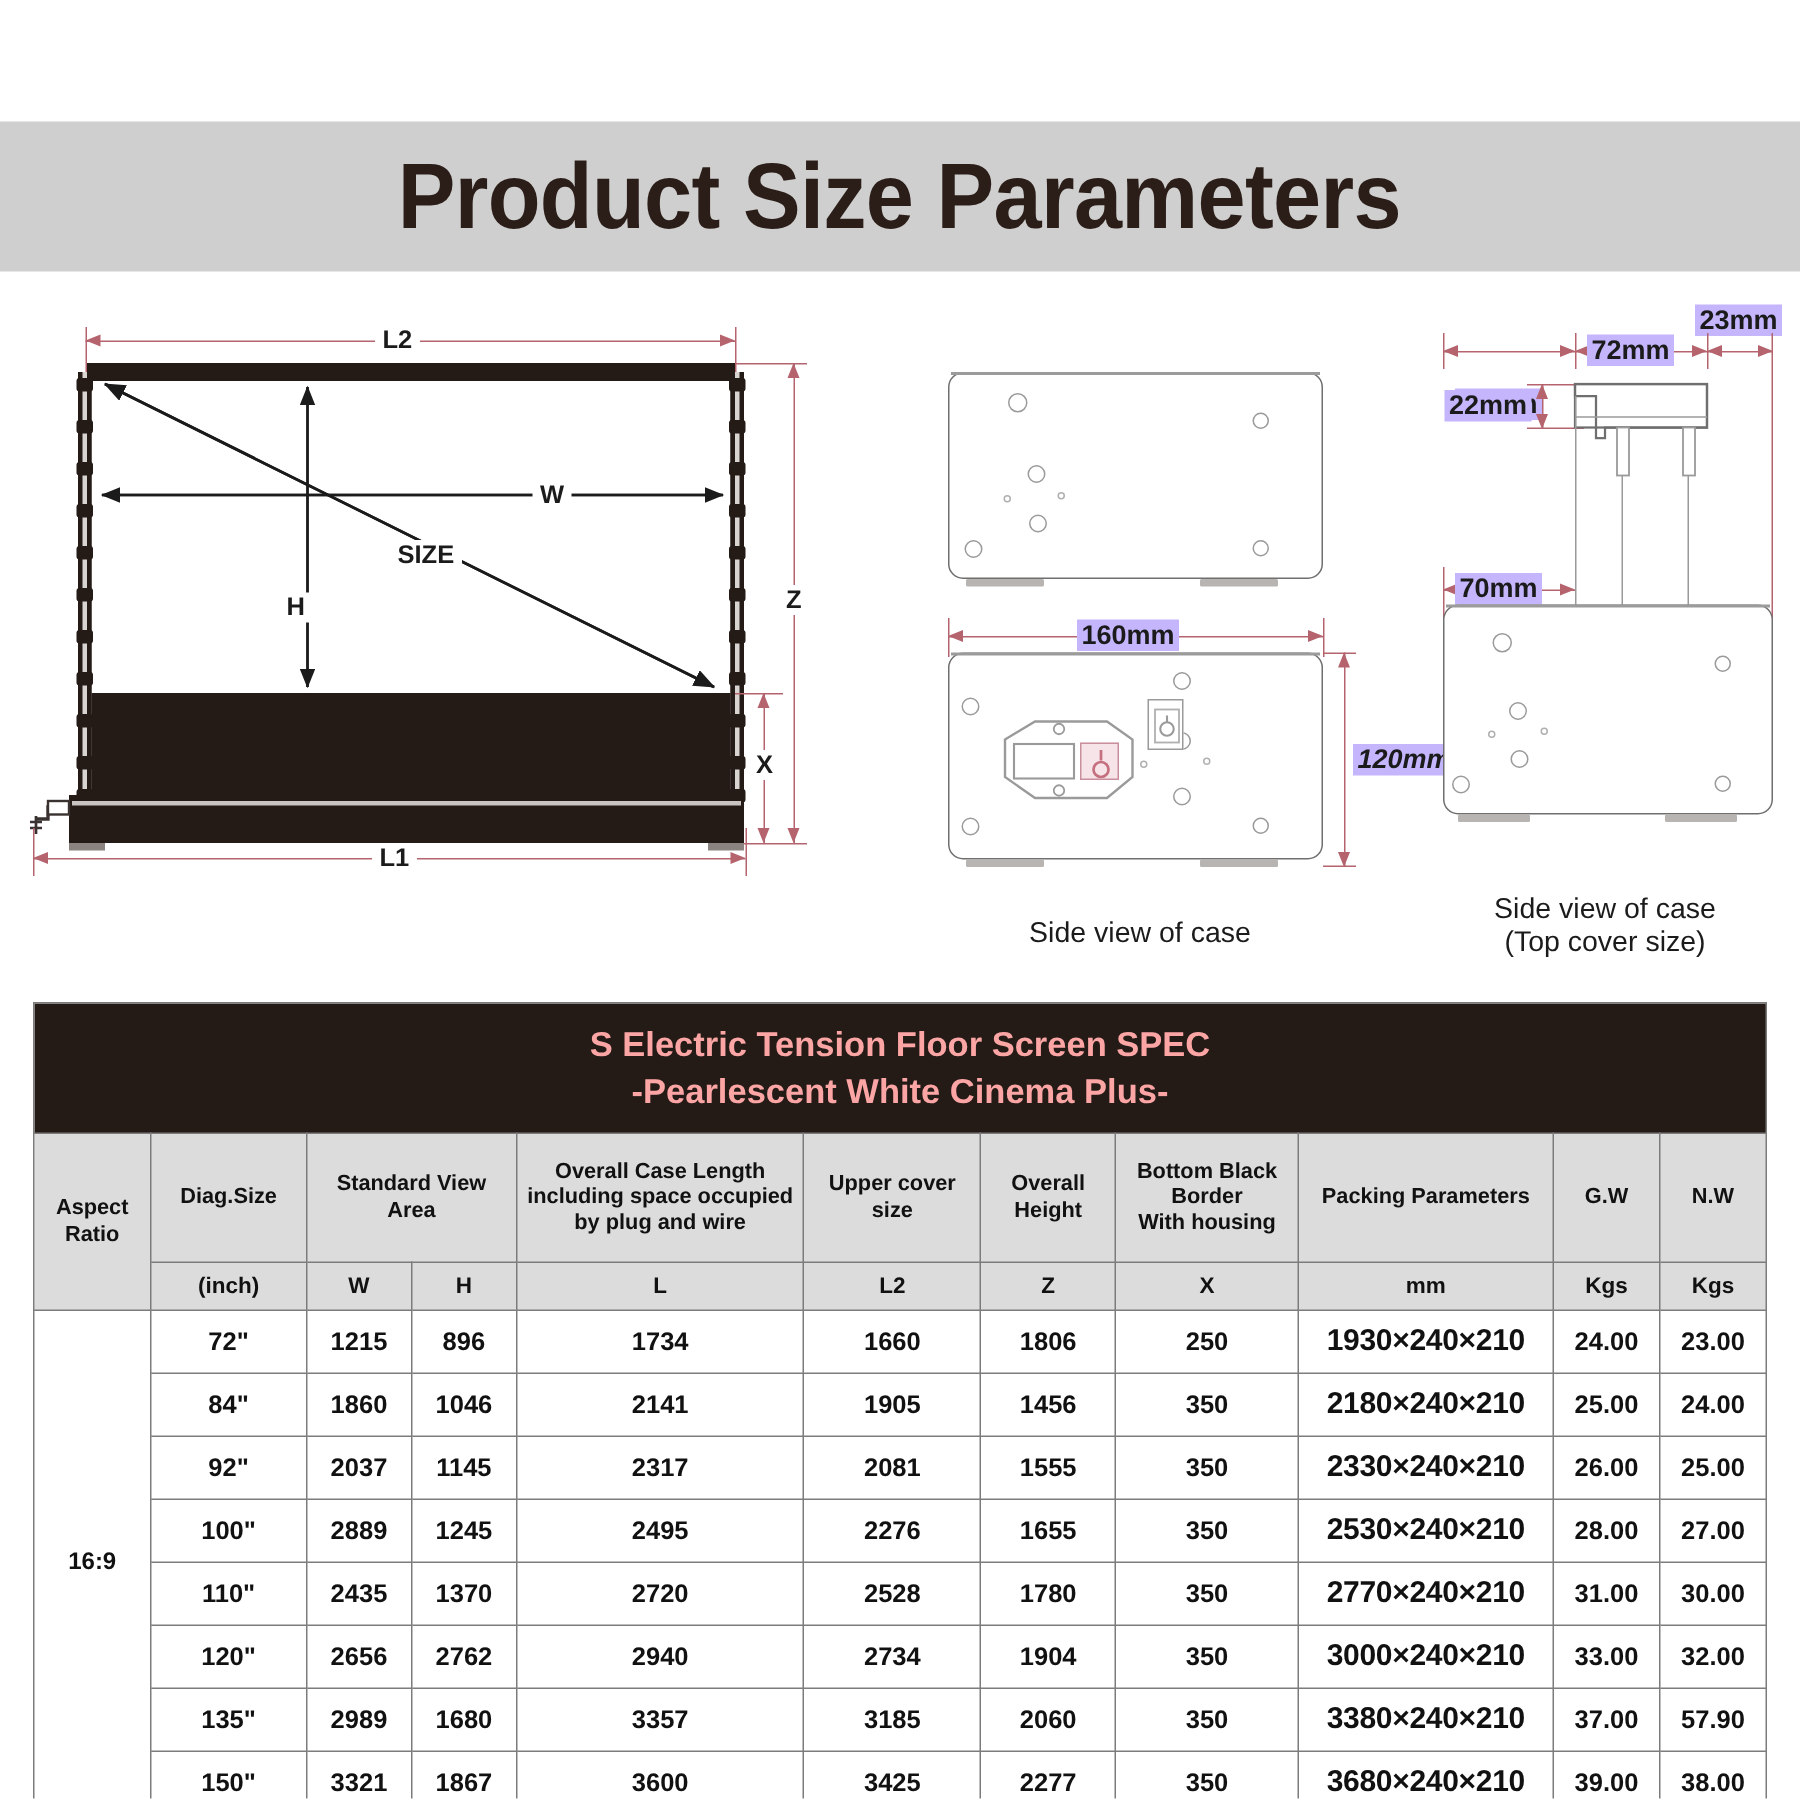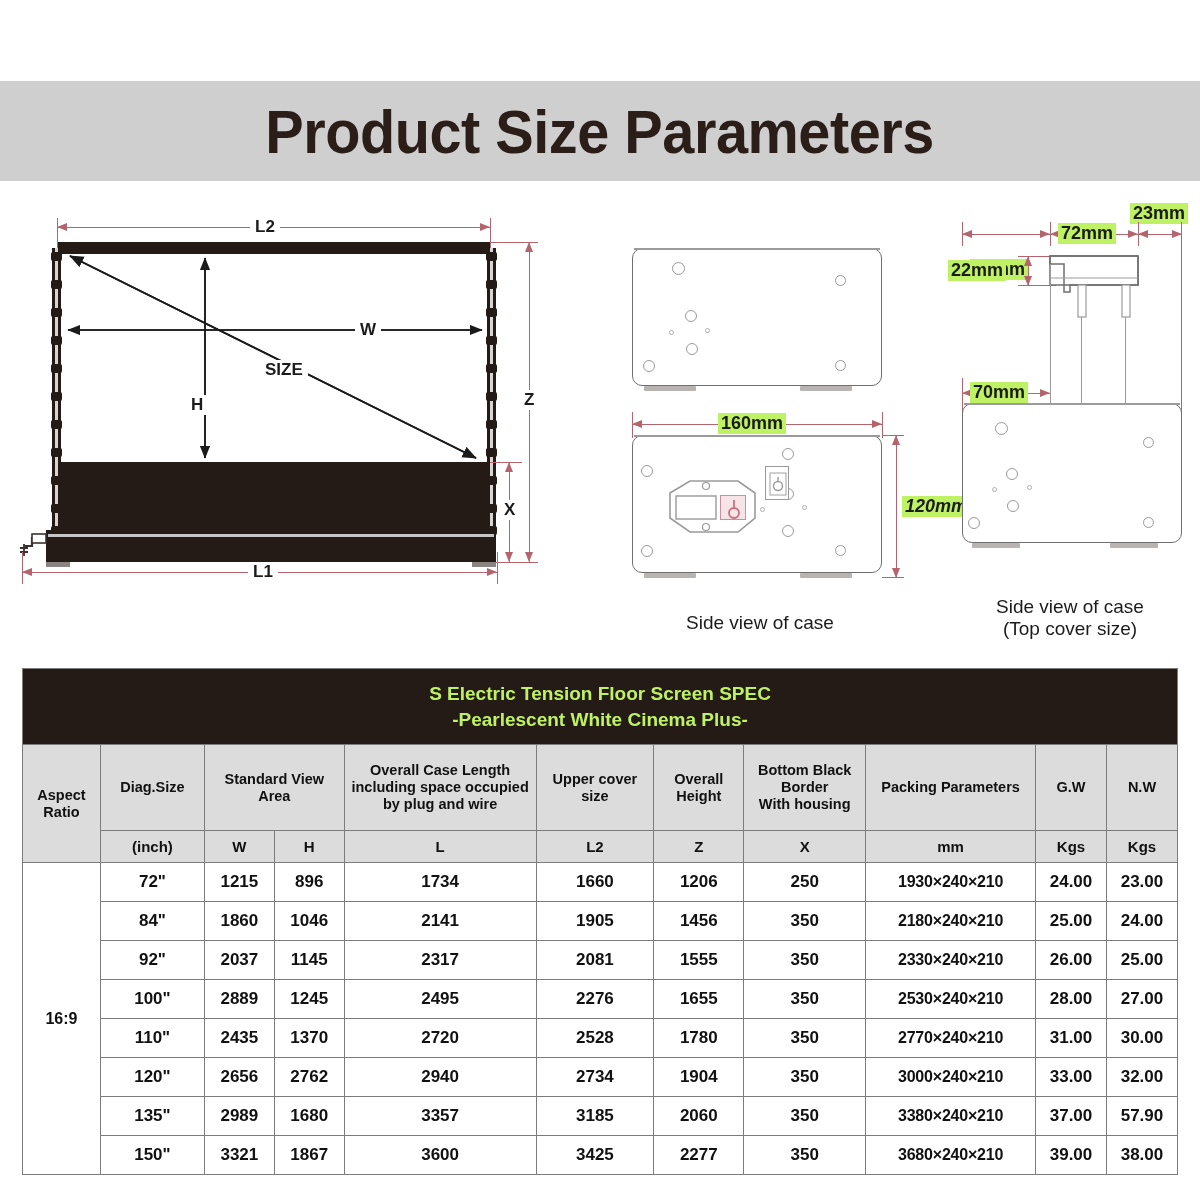--- a/index.html
+++ b/index.html
@@ -51,21 +51,21 @@
   .arrowU{ border-left:4.5px solid transparent; border-right:4.5px solid transparent; border-bottom:10px solid #b5646e; }
   .arrowD{ border-left:4.5px solid transparent; border-right:4.5px solid transparent; border-top:10px solid #b5646e; }
 
   .dimlabel{
     position:absolute; font-size:17px; font-weight:bold; color:#1b1b1b;
     background:#ffffff; padding:0 5px; white-space:nowrap;
     font-family:"Liberation Sans", sans-serif;
   }
   .mmlabel{
     position:absolute; font-size:18px; font-weight:bold; color:#1b1b1b;
-    background:#bef264; padding:0 3px; white-space:nowrap;
+    background:#c4b5fd; padding:0 3px; white-space:nowrap;
     font-family:"Liberation Sans", sans-serif;
   }
 
   
   .scr-frame{ position:absolute; left:48px; top:42px; width:432px; height:290px;
               background:#ffffff; border:3px solid #241a16; }
   .scr-top{ position:absolute; left:48px; top:42px; width:432px; height:12px; background:#241a16; }
   .scr-bottomblack{ position:absolute; left:51px; top:262px; width:426px; height:70px; background:#241a16; }
   .scr-base{ position:absolute; left:36px; top:330px; width:450px; height:32px;
              background:#241a16; border:2px solid #241a16; }
@@ -104,22 +104,22 @@
   .tablewrap{ position:absolute; left:22px; top:668px; width:1156px; }
   table.spec{
     border-collapse:collapse; width:1156px;
     font-family:"Liberation Sans", sans-serif;
   }
   table.spec th, table.spec td{
     border:1px solid #7c7c7c;
     text-align:center; vertical-align:middle;
   }
   .titlerow th{
-    background:#241a16; color:#bef264;
-    font-size:19px; font-weight:600; line-height:1.35;
+    background:#241a16; color:#fca5a5;
+    font-size:23px; font-weight:600; line-height:1.35;
     padding:12px 4px; border:1px solid #241a16;
   }
   .hdr th{
     background:#dcdcdc; color:#111111;
     font-size:14.5px; font-weight:bold; line-height:1.18;
     padding:6px 3px; height:86px;
   }
   .hdr2 th{
     background:#dcdcdc; color:#111111;
     font-size:15px; font-weight:bold; padding:7px 3px;
@@ -127,21 +127,21 @@
   .aspect-cell{
     background:#dcdcdc; font-size:15.5px; font-weight:bold;
   }
   .aspect-val{
     background:#ffffff; font-size:16px; font-weight:bold; color:#111;
   }
   td.data{
     background:#ffffff; font-size:17px; font-weight:bold; color:#111111;
     padding:9px 3px; height:36px;
   }
-  td.pack{ font-size:16px; letter-spacing:-0.2px; }
+  td.pack{ font-size:20px; letter-spacing:-0.2px; }
 </style>
 </head>
 <body>
 
 <div class="title-band">
   <div class="title-text">Product Size Parameters</div>
 </div>
 
 <div class="diagrams">
 
@@ -328,21 +328,21 @@
     <div class="dimline h" style="left:198px; top:34px; width:44px;"></div>
     <div class="arrowL" style="left:198px; top:29.5px;"></div>
     <div class="arrowR" style="left:232px; top:29.5px;"></div>
     <div class="dimtick v" style="left:241px; top:22px; height:210px;"></div>
 
     <div class="dimline v" style="left:88px; top:56px; height:30px;"></div>
     <div class="arrowU" style="left:84px; top:56px;"></div>
     <div class="arrowD" style="left:84px; top:76px;"></div>
     <div class="dimtick hz" style="left:78px; top:56px; width:38px; height:1.4px;"></div>
     <div class="dimtick hz" style="left:78px; top:85px; width:38px; height:1.4px;"></div>
-    <div class="mmlabel" style="left:8px; top:60px;">22mm</div>
+    <div class="mmlabel" style="left:23px; top:60px;">22mm</div>
 
     <svg class="diag-arrow" width="255" height="410">
       <path d="M110,56 L198,56 L198,85 L130,85 L130,92 L124,92 L124,64 L110,64 z" fill="#ffffff" stroke="#6f6f6f" stroke-width="1.5"></path>
       <rect x="110" y="56" width="88" height="29" fill="none" stroke="#6f6f6f" stroke-width="1.5"></rect>
       <line x1="110" y1="78" x2="198" y2="78" stroke="#9a9a9a" stroke-width="1"></line>
       <rect x="138" y="85" width="8" height="32" fill="#fff" stroke="#9a9a9a" stroke-width="1.2"></rect>
       <rect x="182" y="85" width="8" height="32" fill="#fff" stroke="#9a9a9a" stroke-width="1.2"></rect>
     </svg>
 
     <div class="thin-v" style="left:110px; top:64px; height:168px;"></div>
@@ -440,21 +440,21 @@
         <th>Kgs</th>
       </tr>
 
       <tr>
         <td rowspan="8" class="aspect-val">16:9</td>
         <td class="data">72"</td>
         <td class="data">1215</td>
         <td class="data">896</td>
         <td class="data">1734</td>
         <td class="data">1660</td>
-        <td class="data">1206</td>
+        <td class="data">1806</td>
         <td class="data">250</td>
         <td class="data pack">1930×240×210</td>
         <td class="data">24.00</td>
         <td class="data">23.00</td>
       </tr>
       <tr>
         <td class="data">84"</td>
         <td class="data">1860</td>
         <td class="data">1046</td>
         <td class="data">2141</td>

